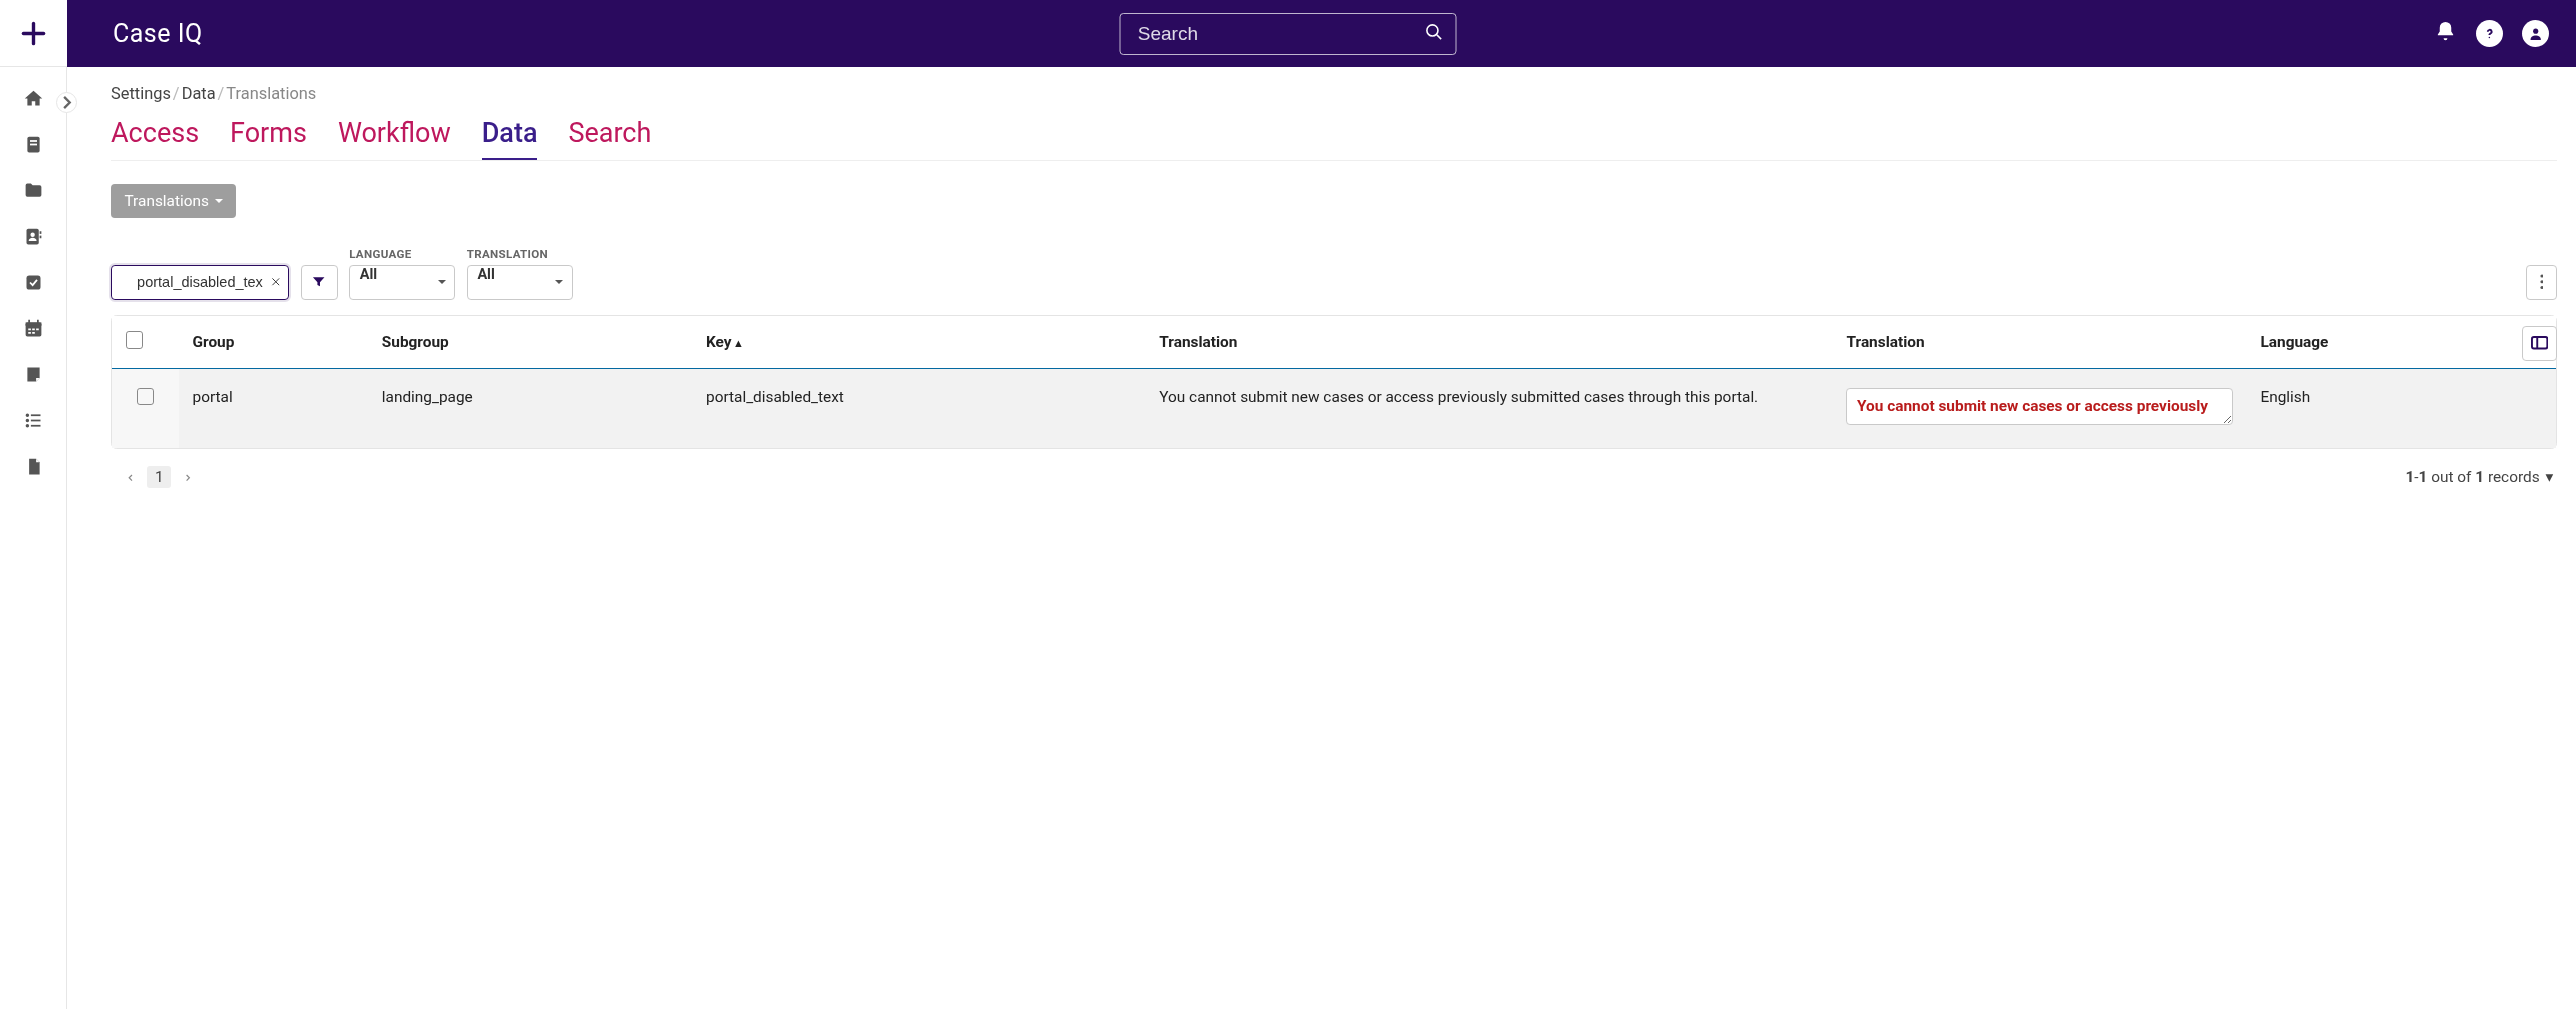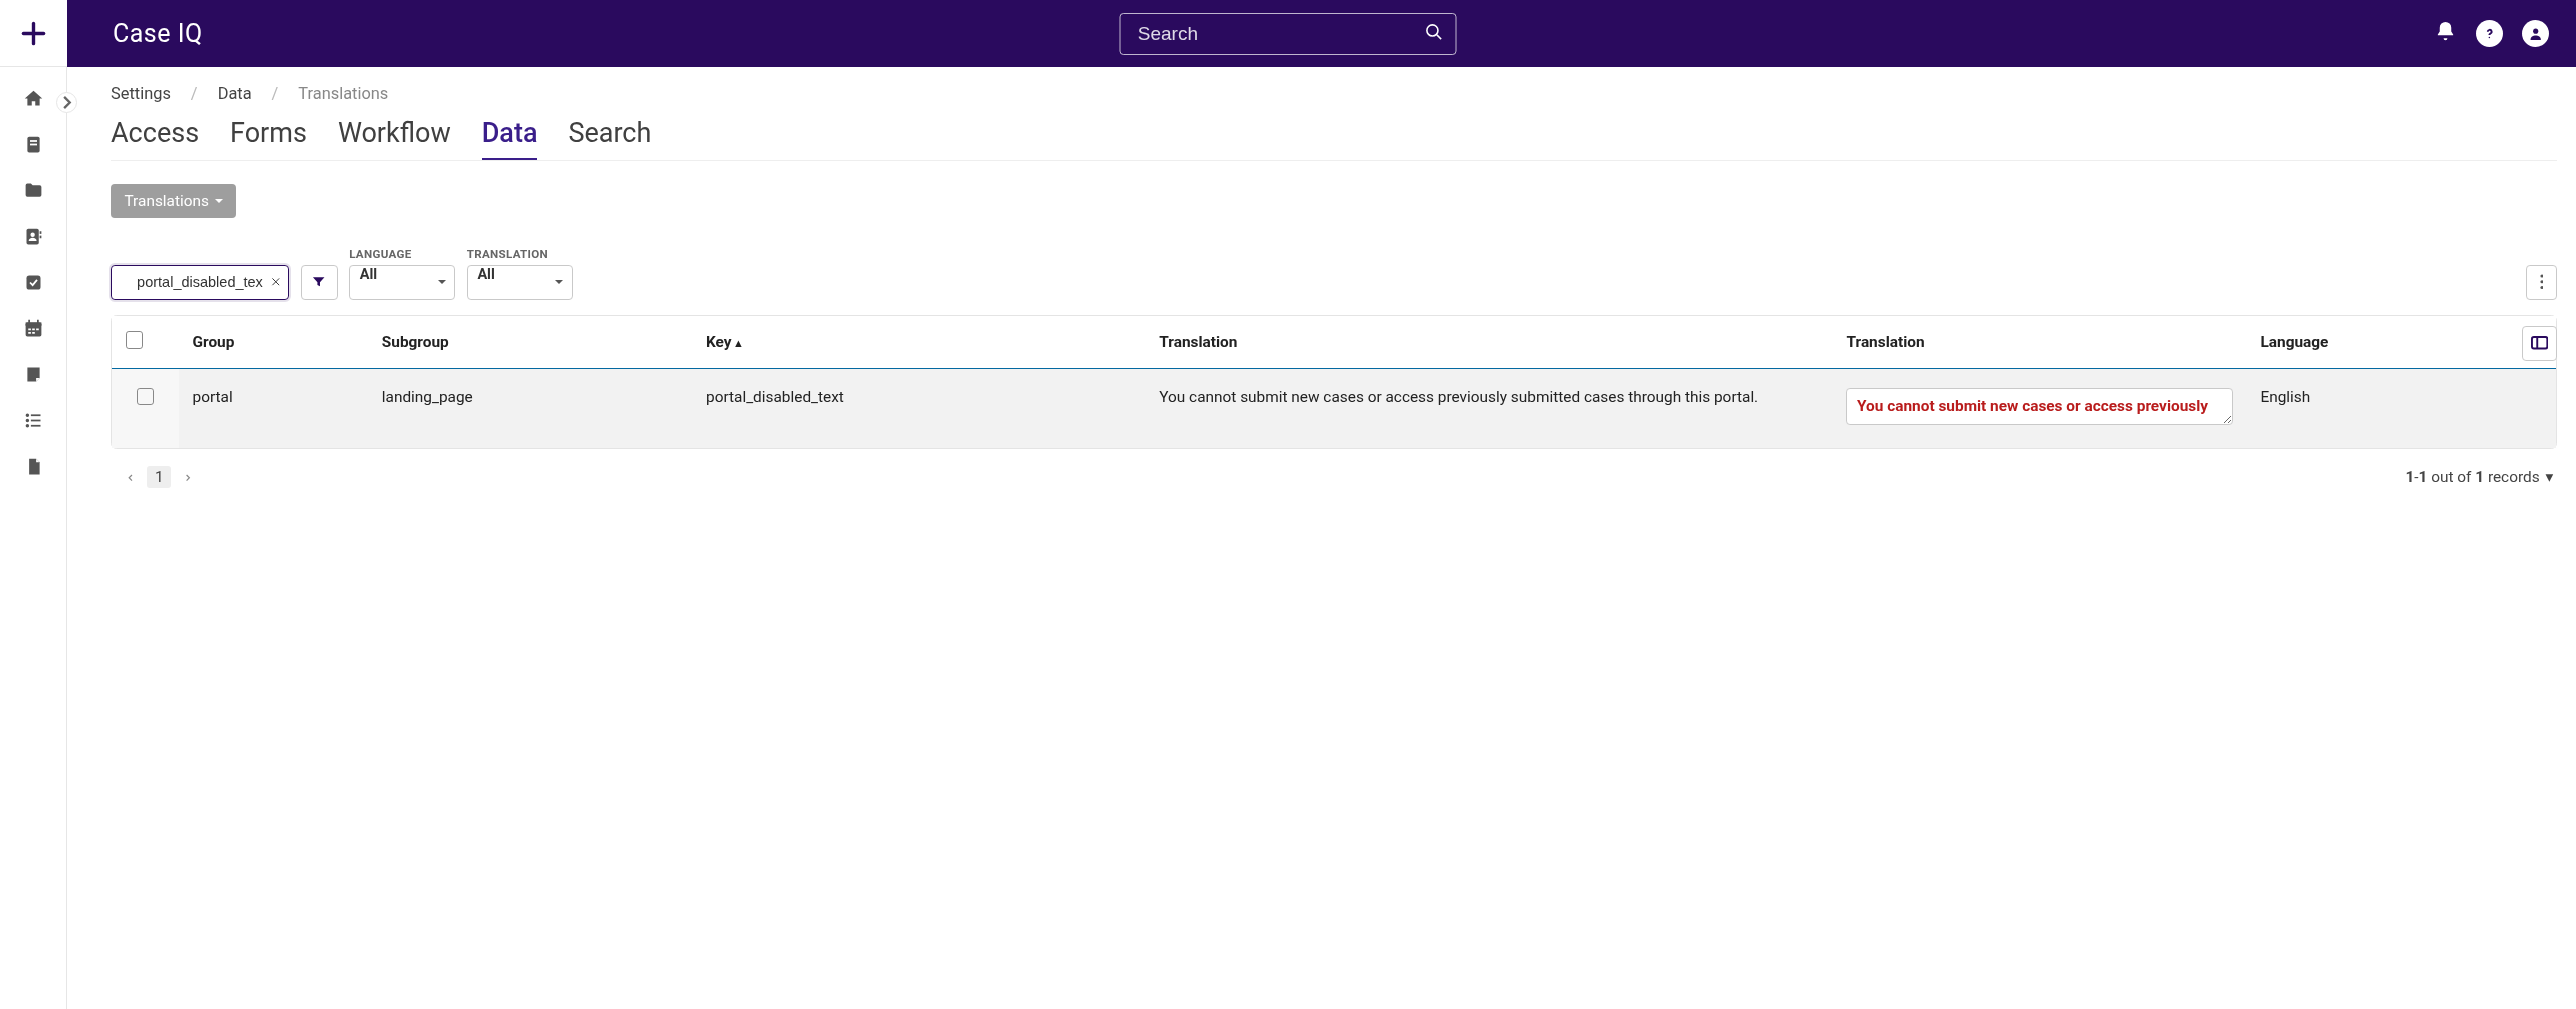--- a/index.html
+++ b/index.html
@@ -106,38 +106,38 @@
   }
 
   .main {
     flex: 1;
     padding: 17.3px 19px 39px 44px;
   }
   .breadcrumb {
     font-size: 16.4px;
     color: #444;
     display: flex;
-    gap: 20px;
+    gap: 2px;
     align-items: center;
     margin-bottom: 13.5px;
   }
   .breadcrumb a { color: #444; text-decoration: none; }
   .breadcrumb .sep { color: #bbb; }
   .breadcrumb .current { color: #888; }
 
   .tabs {
     display: flex;
     gap: 31px;
     border-bottom: 1px solid #eee;
     margin-bottom: 23px;
   }
   .tabs .tab {
     font-size: 27px;
     padding-bottom: 9.6px;
-    color: #404040;
+    color: #be185d;
     cursor: pointer;
   }
   .tabs .tab.active {
     color: #3a1e8a;
     border-bottom: 2.9px solid #3a1e8a;
     font-weight: 500;
   }
 
   .chip {
     display: inline-flex;

